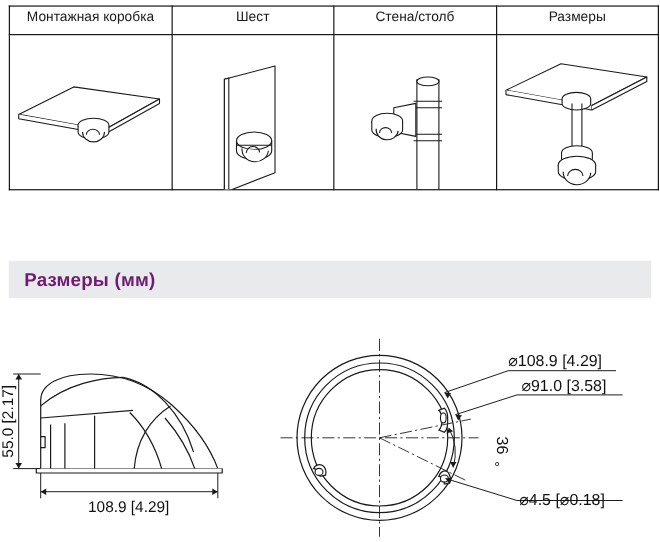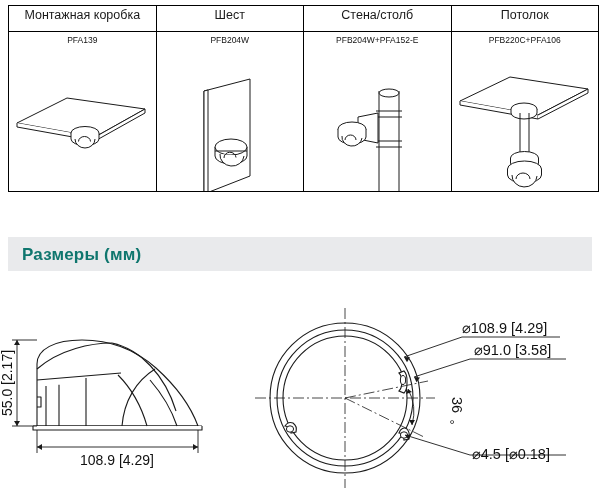--- a/index.html
+++ b/index.html
@@ -62,21 +62,21 @@
     width: 584px;
     height: 34px;
     background: #e9eaec;
   }
   .dim-title {
     position: absolute;
     left: 22px;
     top: 245px;
     font-size: 17px;
     font-weight: bold;
-    color: #0f766e;
+    color: #701a75;
     letter-spacing: 0.2px;
   }
 
   .dim-area {
     position: absolute;
     left: 0;
     top: 285px;
     width: 600px;
     height: 208px;
   }
@@ -88,27 +88,21 @@
 </style>
 </head>
 <body>
 
 <table class="acc-table">
   <tbody>
       <tr>
     <td class="acc-head">Монтажная коробка</td>
     <td class="acc-head">Шест</td>
     <td class="acc-head">Стена/столб</td>
-    <td class="acc-head">Потолок</td>
-  </tr>
-  <tr>
-    <td class="acc-code">PFA139</td>
-    <td class="acc-code">PFB204W</td>
-    <td class="acc-code">PFB204W+PFA152-E</td>
-    <td class="acc-code">PFB220C+PFA106</td>
+    <td class="acc-head">Размеры</td>
   </tr>
   <tr>
 
     <td class="acc-fig">
       <svg width="145" height="140" viewBox="0 0 145 140">
         <g fill="none" stroke="#1a1a1a" stroke-width="1" stroke-linejoin="round">
           <polygon points="8,72 58,47 136,58 86,86" fill="#ffffff"></polygon>
           <path d="M8,72 L8,76 L86,90 L86,86" fill="#ffffff"></path>
           <path d="M86,86 L136,58 L136,62 L86,90" fill="#ffffff"></path>
 

